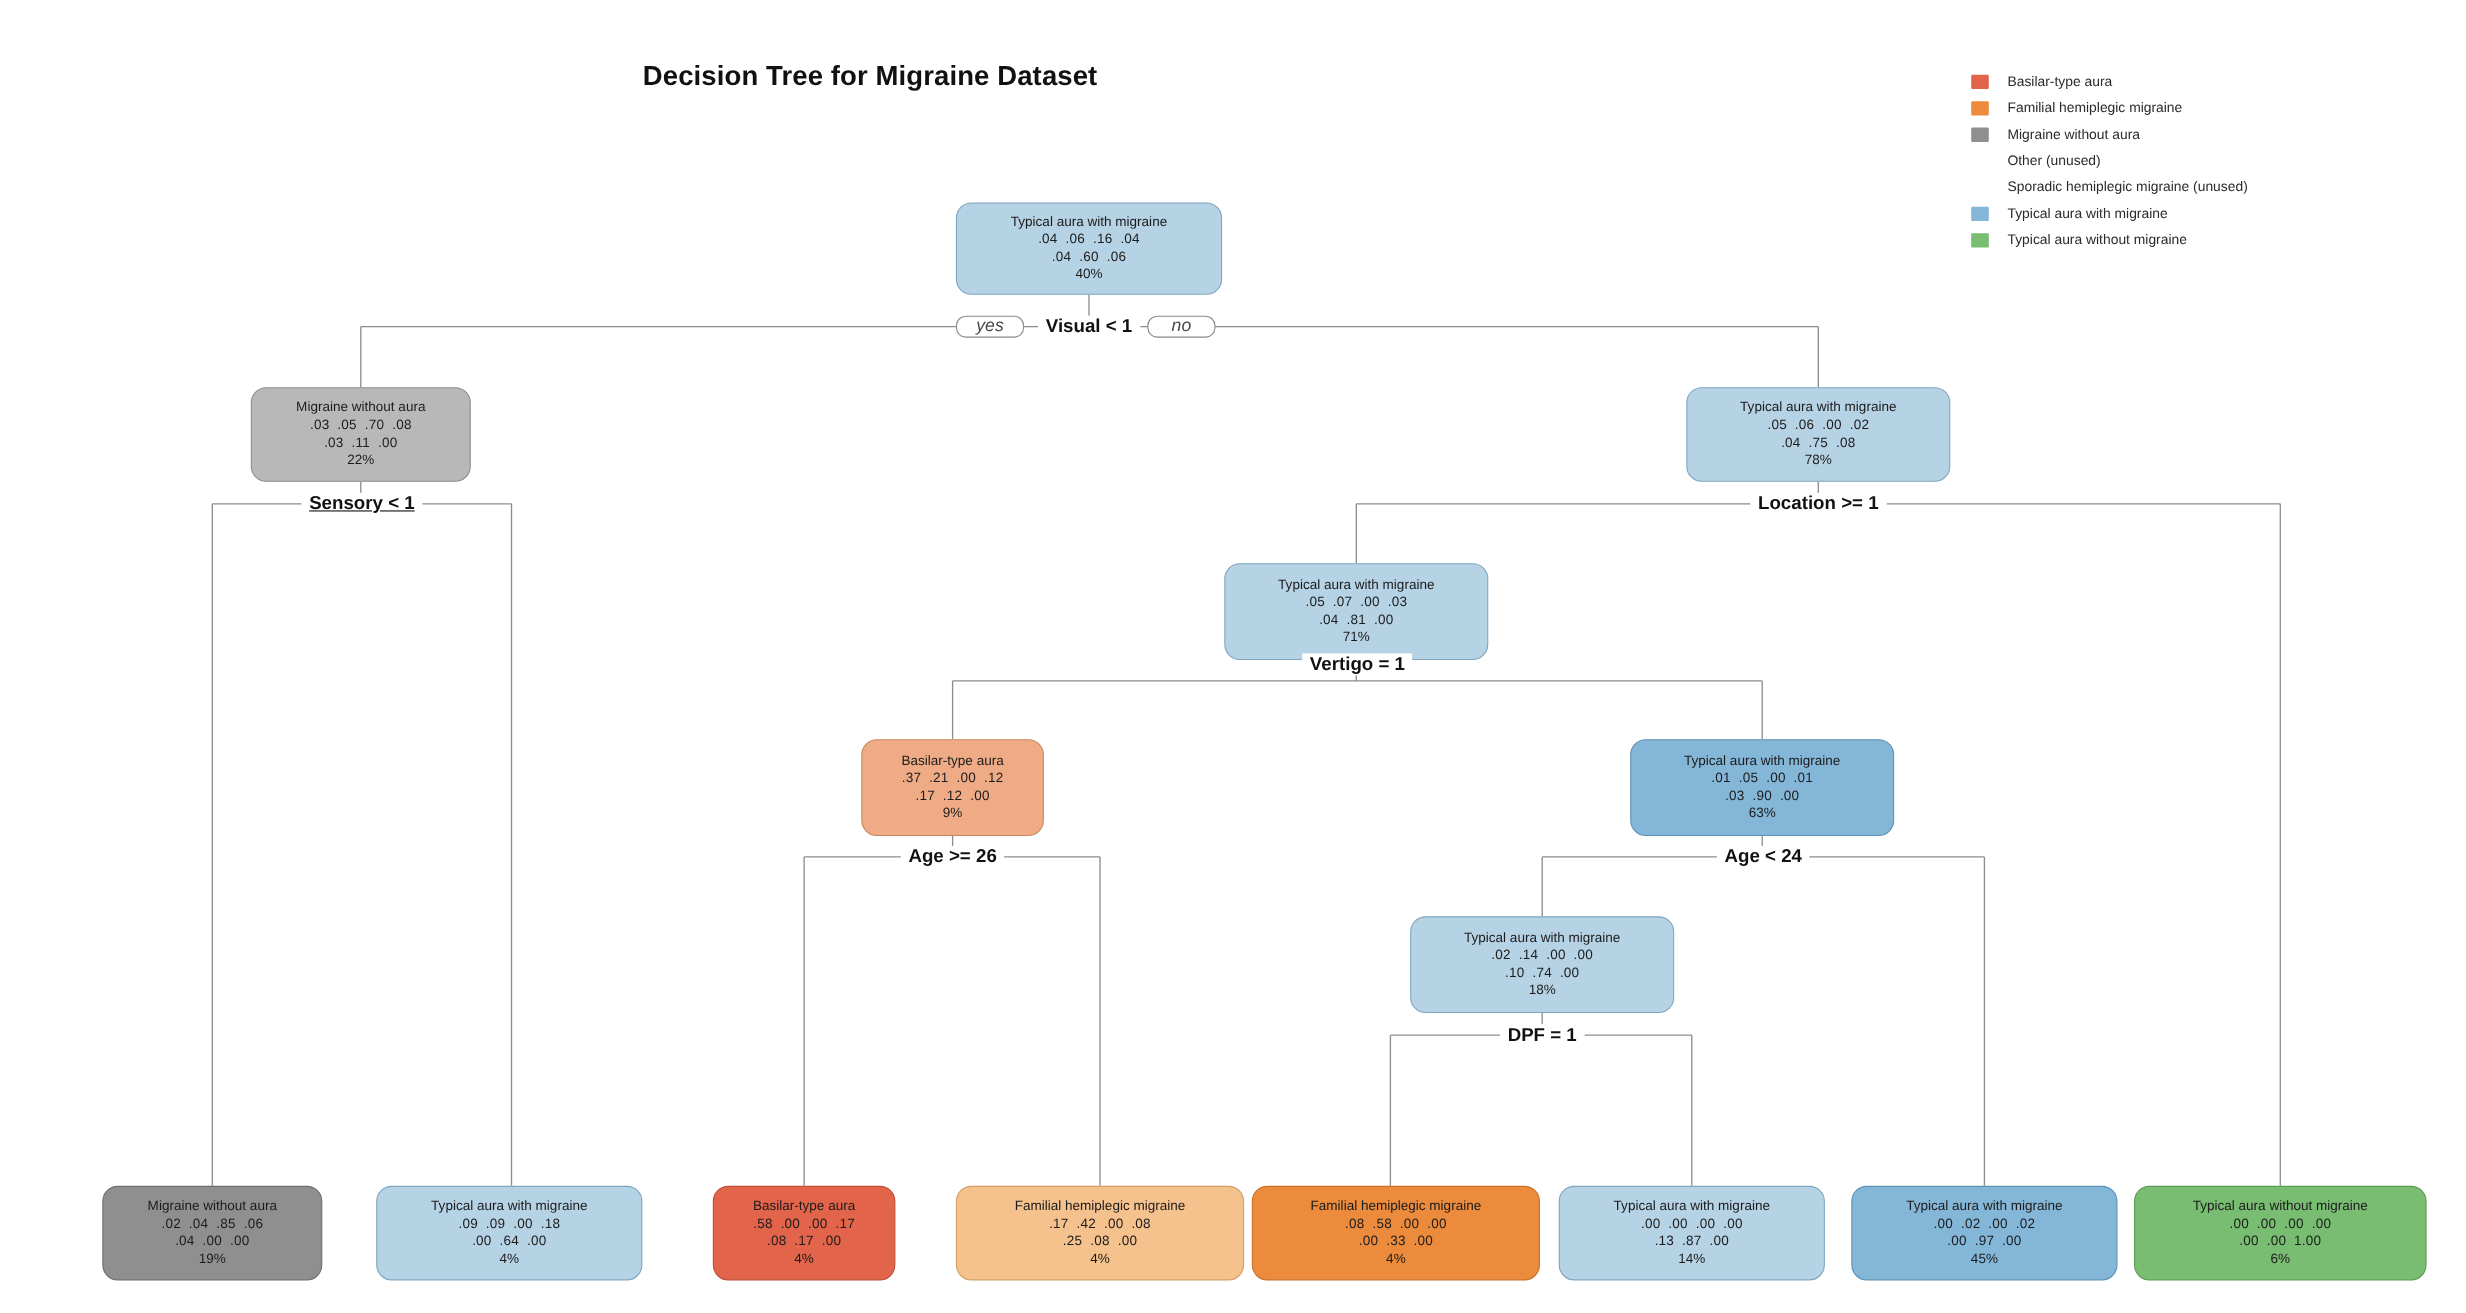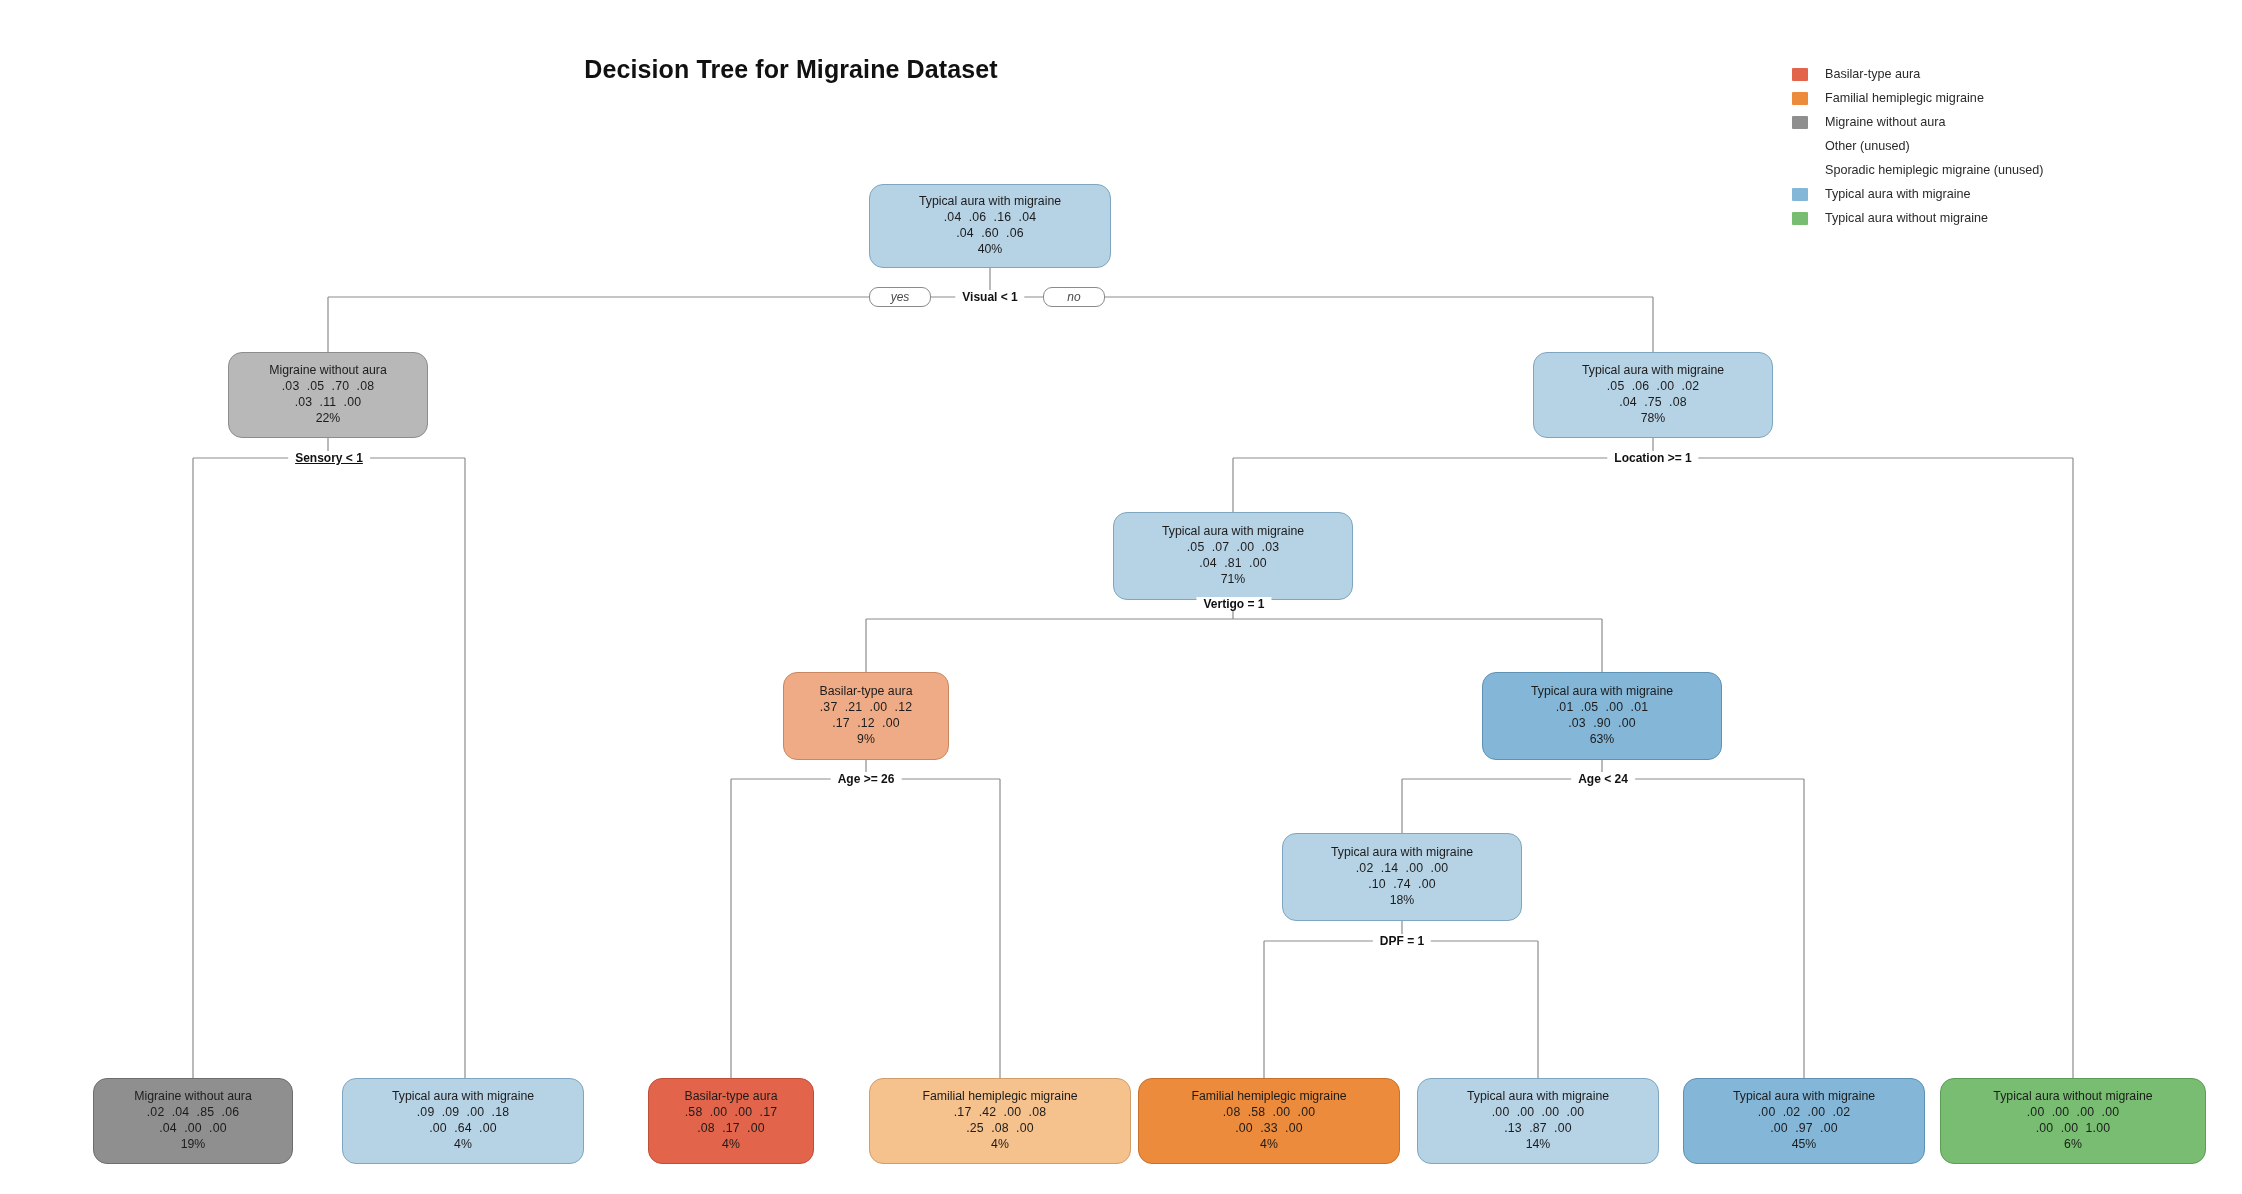--- a/index.html
+++ b/index.html
@@ -83,39 +83,39 @@
   .c-gray        { background: #8f8f8f; border-color: #6e6e6e; }
   .c-salmon      { background: #efab86; border-color: #c98760; }
   .c-red         { background: #e2644a; border-color: #bf4e38; }
   .c-orange-lt   { background: #f5c18c; border-color: #d19d68; }
   .c-orange      { background: #ec8b3c; border-color: #c9702a; }
   .c-green       { background: #78bd71; border-color: #5d9c57; }
 
   
   .split-label {
     position: absolute;
-    font-size: 12px;
+    font-size: 17px;
     font-weight: bold;
     color: #111111;
     background: #ffffff;
     padding: 0 7px;
     white-space: nowrap;
     transform: translate(-50%, -50%);
   }
 
   
   .yn-pill {
     position: absolute;
     width: 62px;
     height: 20px;
     box-sizing: border-box;
     border: 1px solid #8a8a8a;
     border-radius: 9px;
     background: #ffffff;
-    font-size: 12px;
+    font-size: 16px;
     font-style: italic;
     color: #4a4a4a;
     display: flex;
     align-items: center;
     justify-content: center;
     transform: translate(-50%, -50%);
   }
 
   
   #legend {

